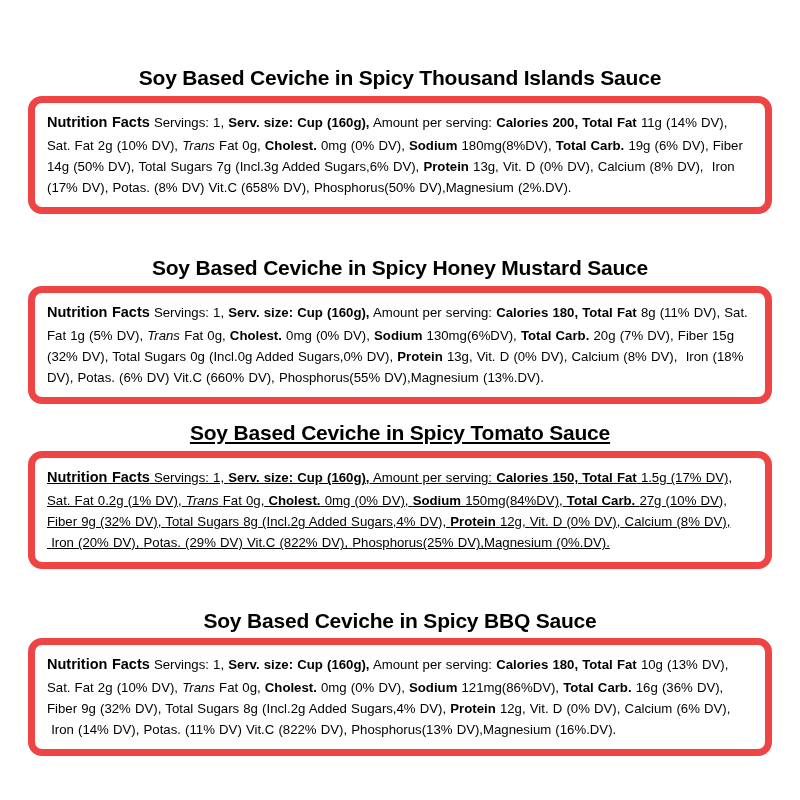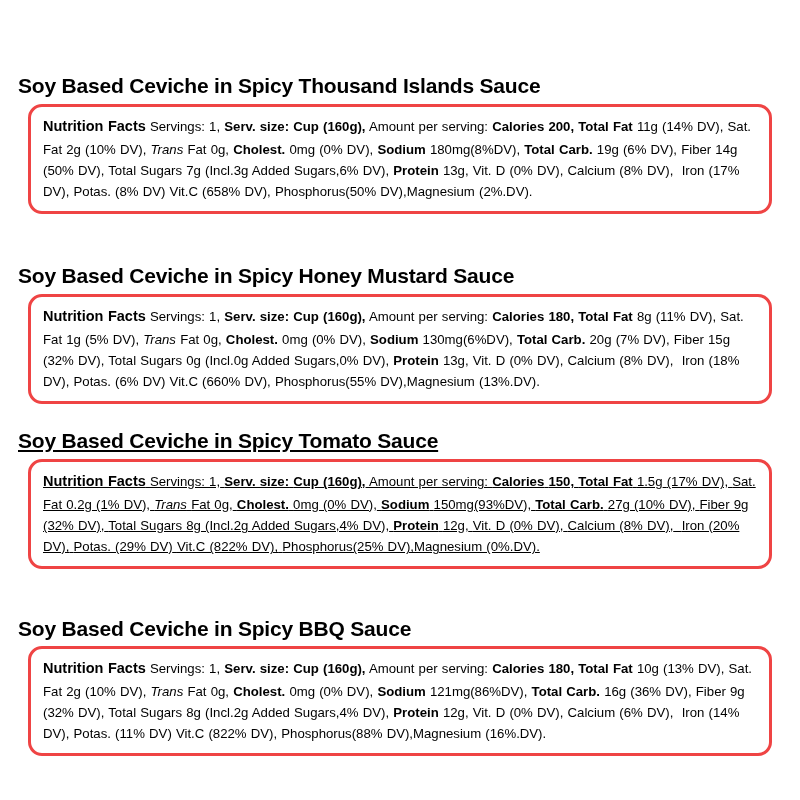--- a/index.html
+++ b/index.html
@@ -20,32 +20,32 @@
     position: relative;
     box-sizing: border-box;
     padding: 0;
   }
   .panel {
     position: absolute;
     left: 0;
     width: 800px;
   }
   .panel-title {
-    text-align: left;
+    text-align: center;
     font-weight: bold;
     font-size: 21px;
     letter-spacing: -0.2px;
     line-height: 1.15;
-    margin: 16px 0 6px 0;
+    margin: 8px 0 6px 0;
     padding: 0 18px;
     box-sizing: border-box;
   }
   .facts-box {
     margin: 0 28px;
-    border: 3px solid #ef4444;
+    border: 7px solid #ef4444;
     border-radius: 14px;
     box-sizing: border-box;
     padding: 8px 10px 8px 12px;
     background: #ffffff;
   }
   .facts-text {
     font-size: 13.2px;
     line-height: 1.62;
     text-align: left;
     word-spacing: 0.5px;
@@ -155,21 +155,21 @@
         <b>150,</b>
         <b>Total Fat</b>
         <span>1.5g</span>
         <span>(17% DV),</span>
         <span>Sat. Fat 0.2g (1% DV),</span>
         <i>Trans</i>
         <span>Fat 0g,</span>
         <b>Cholest.</b>
         <span>0mg (0% DV),</span>
         <b>Sodium</b>
-        <span>150mg(93%DV),</span>
+        <span>150mg(84%DV),</span>
         <b>Total Carb.</b>
         <span>27g (10% DV),</span>
         <span>Fiber 9g (32% DV),</span>
         <span>Total Sugars 8g (Incl.2g Added Sugars,4% DV),</span>
         <b>Protein</b>
         <span>12g,</span>
         <span>Vit. D (0% DV),</span>
         <span>Calcium (8% DV),</span>
         &nbsp;<span>Iron (20% DV),</span>
         <span>Potas. (29% DV)</span>
@@ -204,18 +204,18 @@
         <span>16g (36% DV),</span>
         <span>Fiber 9g (32% DV),</span>
         <span>Total Sugars 8g (Incl.2g Added Sugars,4% DV),</span>
         <b>Protein</b>
         <span>12g,</span>
         <span>Vit. D (0% DV),</span>
         <span>Calcium (6% DV),</span>
         &nbsp;<span>Iron (14% DV),</span>
         <span>Potas. (11% DV)</span>
         <span>Vit.C (822% DV),</span>
-        <span>Phosphorus(88% DV),</span><span>Magnesium (16%.DV).</span>
+        <span>Phosphorus(13% DV),</span><span>Magnesium (16%.DV).</span>
       </div>
     </div>
   </section>
 
 </div>
 
 </body></html>

